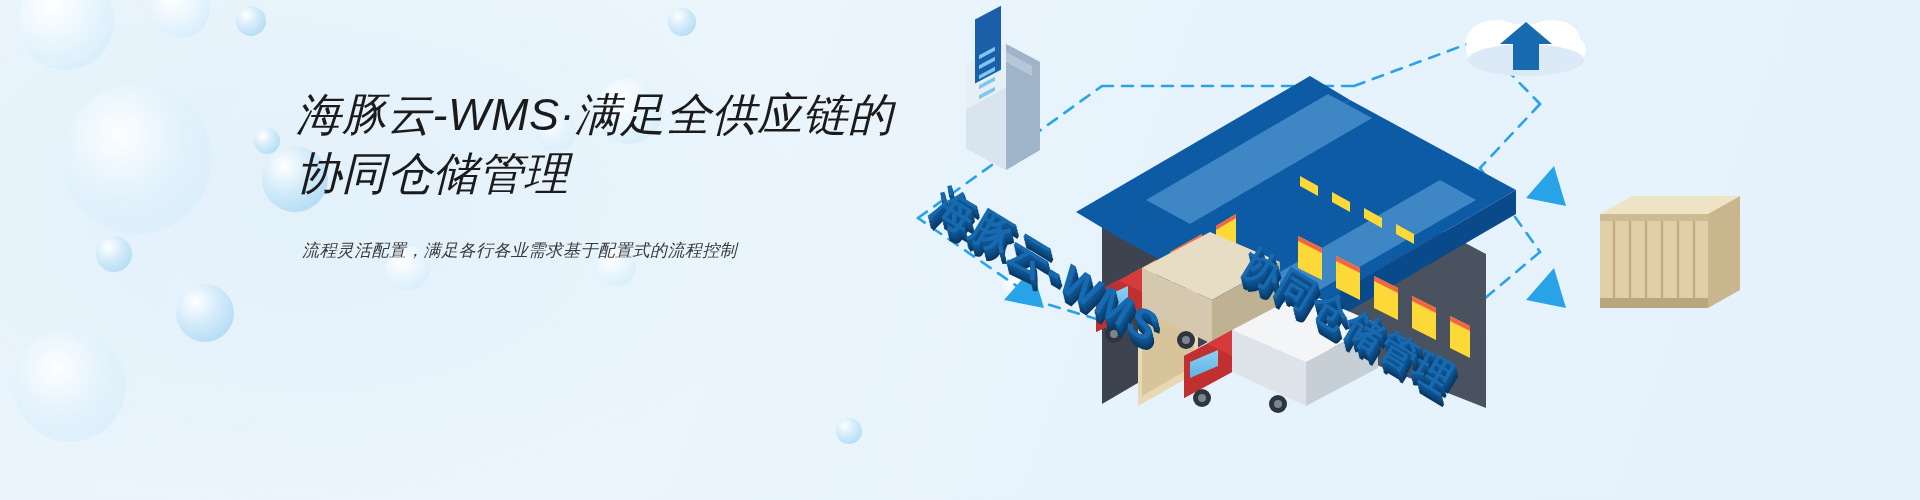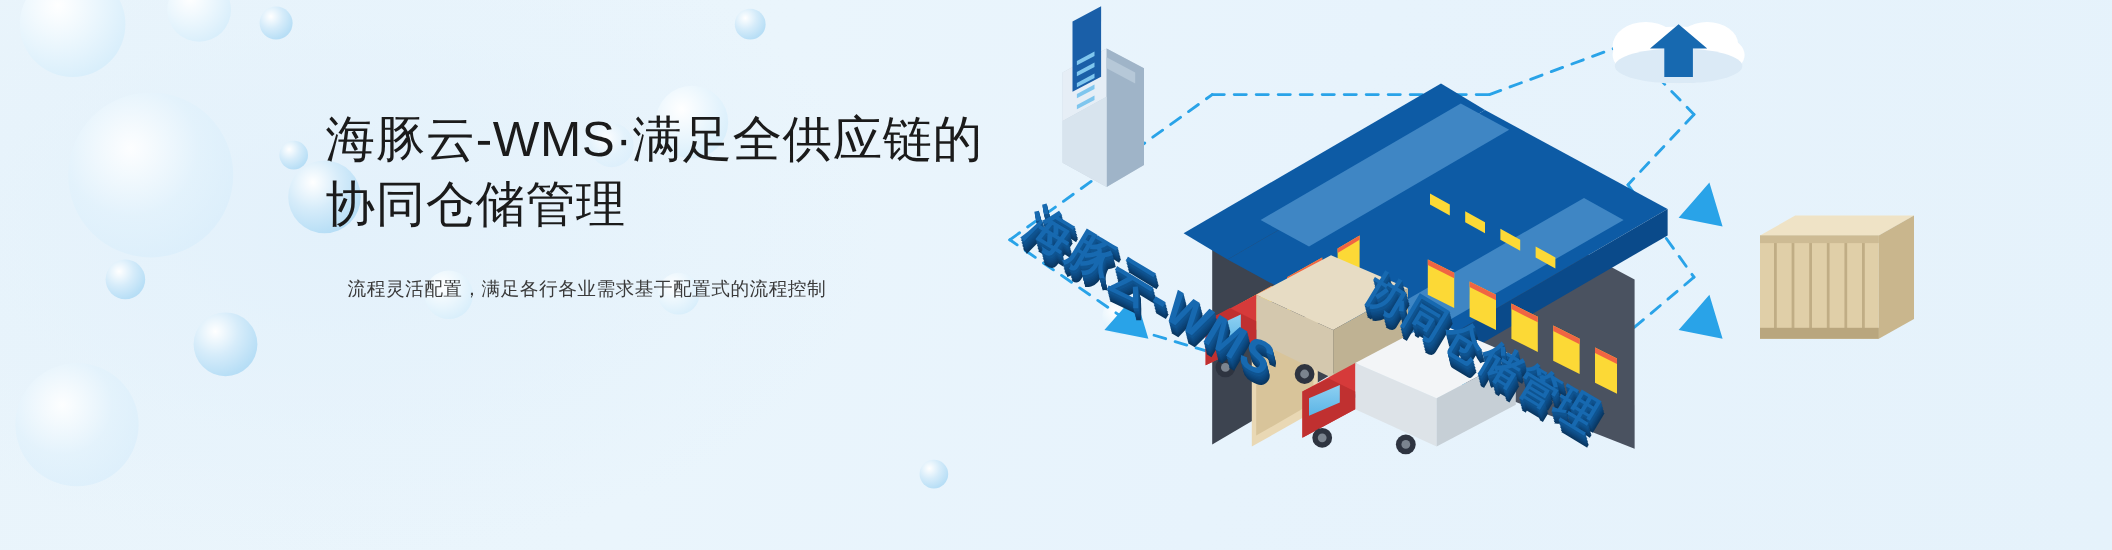--- a/index.html
+++ b/index.html
@@ -22,27 +22,27 @@
     background:radial-gradient(circle at 34% 30%, #ffffff 0%, #d6ecfa 38%, #b9dff6 72%, #a9d6f3 100%);
     pointer-events:none;
   }
   .bubble.soft {
     background:radial-gradient(circle at 36% 32%, #ffffff 0%, #eaf6fd 42%, #d8eefb 78%, #cfe9fa 100%);
   }
   .bubble.faint {
     background:radial-gradient(circle at 38% 34%, rgba(255,255,255,.9) 0%, rgba(226,242,252,.75) 45%, rgba(205,232,250,.55) 100%);
   }
   
-  .copy { position:absolute; left:296px; top:98px; width:720px; }
+  .copy { position:absolute; left:296px; top:86px; width:720px;font-style:italic; }
   .headline {
     font-size:45px; line-height:1.30; color:#1b1b1b;
     font-weight:400; letter-spacing:.5px; white-space:pre-line;
   }
   .subline {
-    margin-top:36px; margin-left:20px;
+    margin-top:36px; margin-left:6px;
     font-size:17px; color:#3a3a3a; letter-spacing:.4px; font-weight:400;
   }
   
   #art { position:absolute; left:880px; top:0; width:1040px; height:500px; }
   #art svg { display:block; width:100%; height:100%; }
   .iso-label { position:absolute; pointer-events:none; }
   .iso-label span {
     display:block; font-weight:700; color:#1769b0;
     text-shadow:
       1px 1px 0 #0f5491, 2px 2px 0 #0f5491, 3px 3px 0 #0e4e88,

